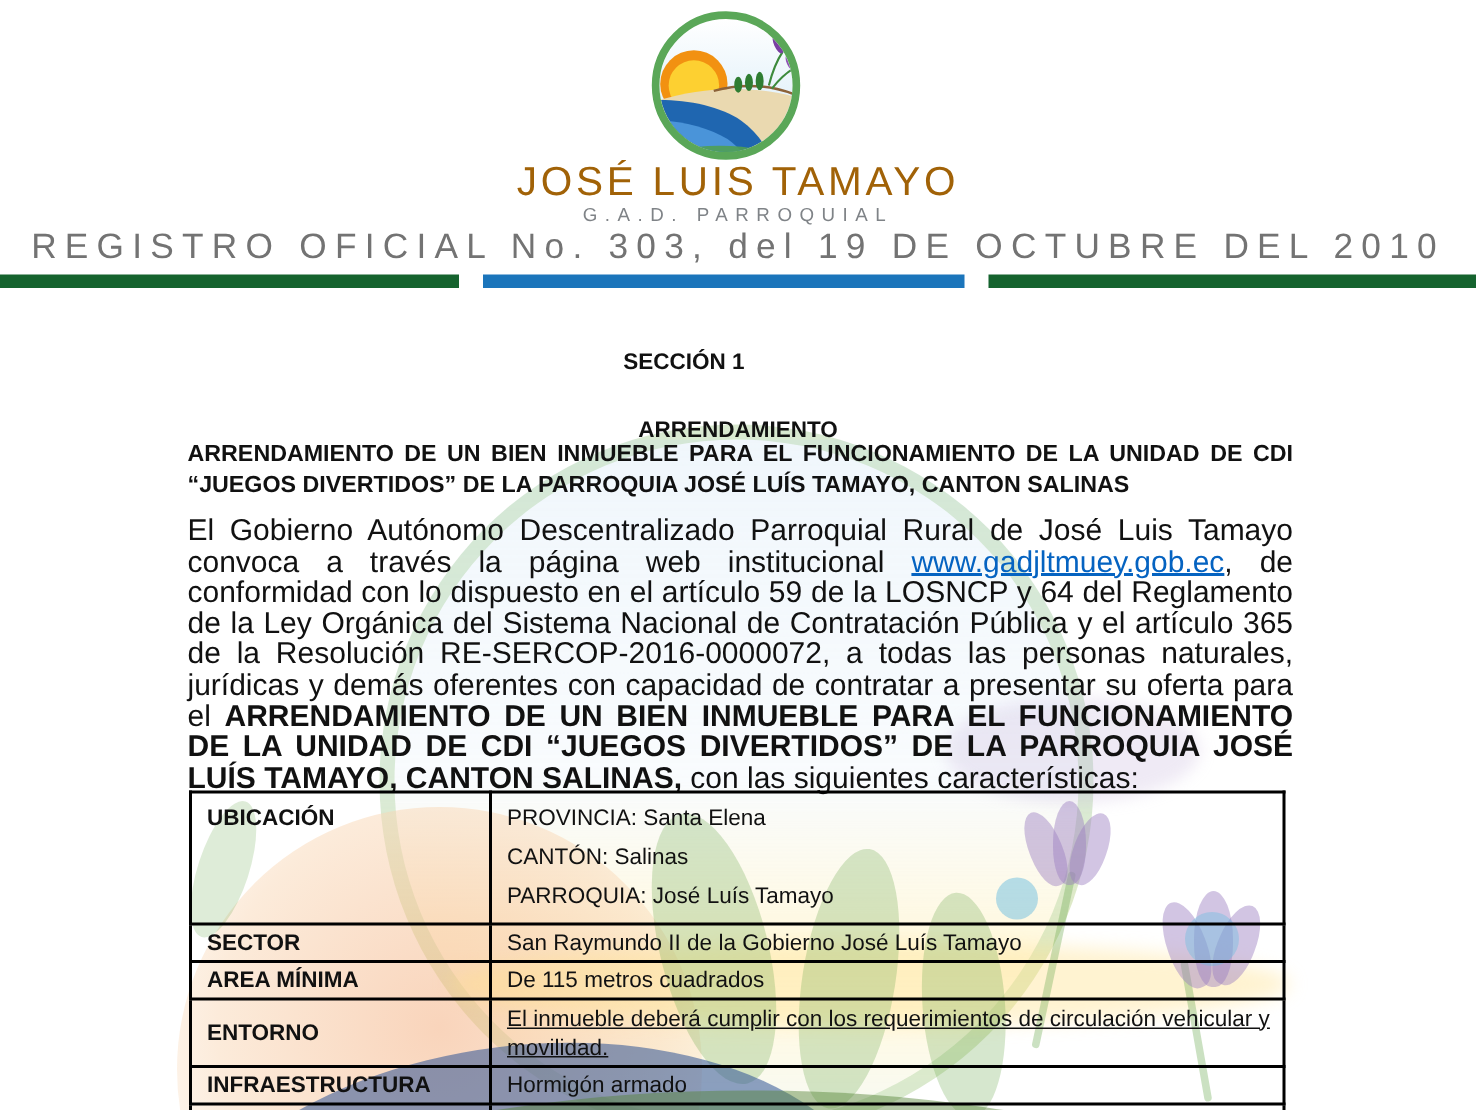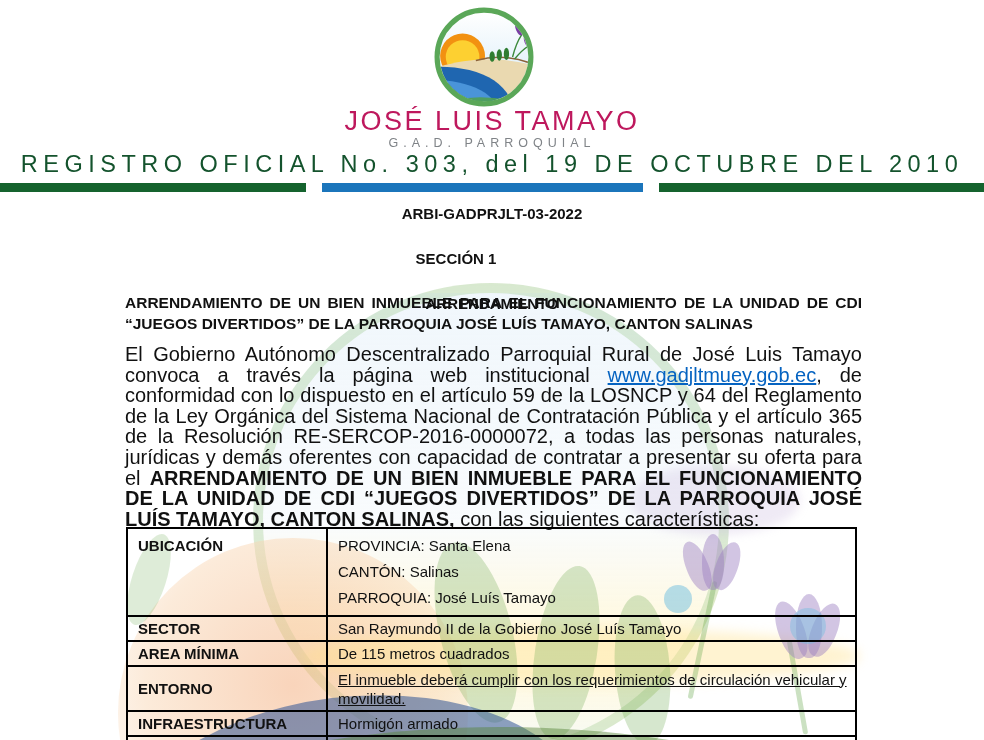--- a/index.html
+++ b/index.html
@@ -4,30 +4,30 @@
 <style>
   html,body{margin:0;padding:0;background:#fff;}
   .page{
     position:relative;width:984px;height:740px;overflow:hidden;background:#ffffff;
     font-family:"Liberation Sans",sans-serif;color:#111;
   }
   
   .logo{position:absolute;left:433px;top:6px;width:102px;height:102px;}
   .brand-title{
     position:absolute;top:106px;left:0;width:984px;text-align:center;
-    font-size:27px;font-weight:400;letter-spacing:2.5px;color:#be185d;white-space:nowrap;
+    font-size:27px;font-weight:400;letter-spacing:2.5px;color:#a16207;white-space:nowrap;
   }
   .brand-sub{
     position:absolute;top:136px;left:0;width:984px;text-align:center;
     font-size:12.5px;font-weight:400;letter-spacing:5px;color:#7f8387;white-space:nowrap;
   }
   
   .banner-text{
     position:absolute;top:151px;left:0;width:984px;text-align:center;
-    font-size:23.5px;letter-spacing:5.5px;color:#14532d;font-weight:400;white-space:nowrap;
+    font-size:23.5px;letter-spacing:5.5px;color:#737373;font-weight:400;white-space:nowrap;
   }
   .bar{position:absolute;top:183px;height:9px;}
   .bar-green-left{left:0;width:306px;background:#15632e;}
   .bar-blue{left:322px;width:321px;background:#1b75bb;}
   .bar-green-right{left:659px;width:325px;background:#15632e;}
   
   .doc-code{position:absolute;top:205px;left:0;width:984px;text-align:center;font-size:15px;font-weight:bold;}
   .doc-section{position:absolute;top:233px;left:0;width:912px;text-align:center;font-size:15px;font-weight:bold;}
   .doc-title{position:absolute;top:261px;left:0;width:984px;text-align:center;font-size:15px;font-weight:bold;}
   
@@ -170,21 +170,20 @@
   </svg>
 
   <div class="brand-title">JOSÉ LUIS TAMAYO</div>
   <div class="brand-sub">G.A.D. PARROQUIAL</div>
 
   <div class="banner-text">REGISTRO OFICIAL No. 303, del 19 DE OCTUBRE DEL 2010</div>
   <div class="bar bar-green-left"></div>
   <div class="bar bar-blue"></div>
   <div class="bar bar-green-right"></div>
 
-  <div class="doc-code content">ARBI-GADPRJLT-03-2022</div>
   <div class="doc-section content">SECCIÓN 1</div>
   <div class="doc-title content">ARRENDAMIENTO</div>
 
   <div class="heading-par">ARRENDAMIENTO DE UN BIEN INMUEBLE PARA EL FUNCIONAMIENTO DE LA UNIDAD DE CDI “JUEGOS DIVERTIDOS” DE LA PARROQUIA JOSÉ LUÍS TAMAYO, CANTON SALINAS</div>
 
   <div class="main-par"><span>El Gobierno Autónomo Descentralizado Parroquial Rural de José Luis Tamayo convoca a través la página web institucional </span><a href="#">www.gadjltmuey.gob.ec</a><span>, de conformidad con lo dispuesto en el artículo 59 de la LOSNCP y 64 del Reglamento de la Ley Orgánica del Sistema Nacional de Contratación Pública y el artículo 365 de la Resolución RE-SERCOP-2016-0000072, a todas las personas naturales, jurídicas y demás oferentes con capacidad de contratar a presentar su oferta para el </span><span class="bold">ARRENDAMIENTO DE UN BIEN INMUEBLE PARA EL FUNCIONAMIENTO DE LA UNIDAD DE CDI “JUEGOS DIVERTIDOS” DE LA PARROQUIA JOSÉ LUÍS TAMAYO, CANTON SALINAS,</span><span> con las siguientes características:</span></div>
 
   <table class="char-table">
     <tbody>
         <tr class="r-ubic">

